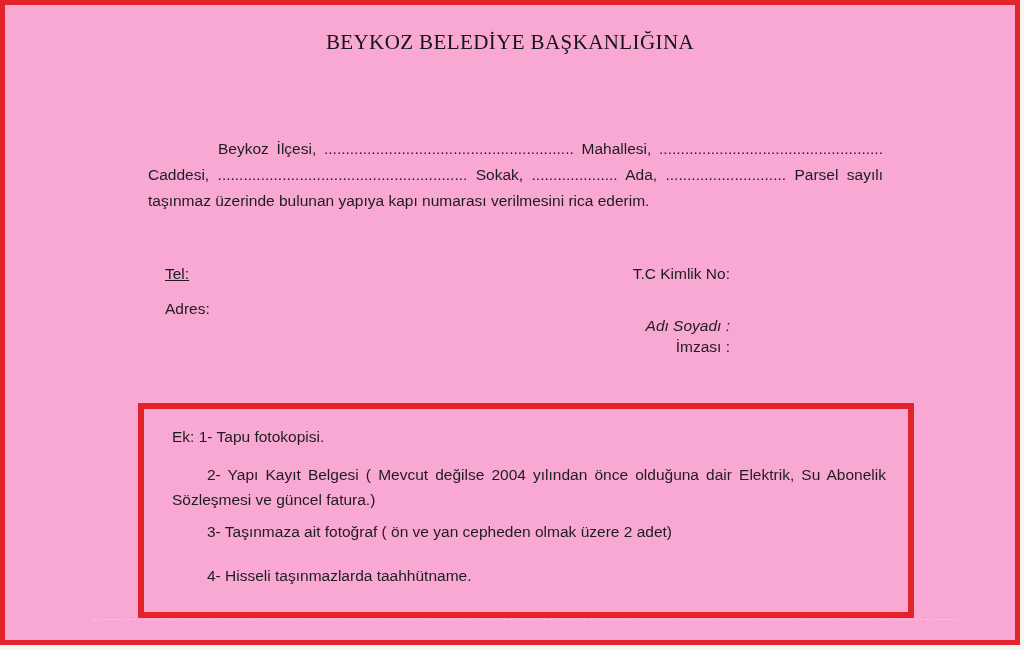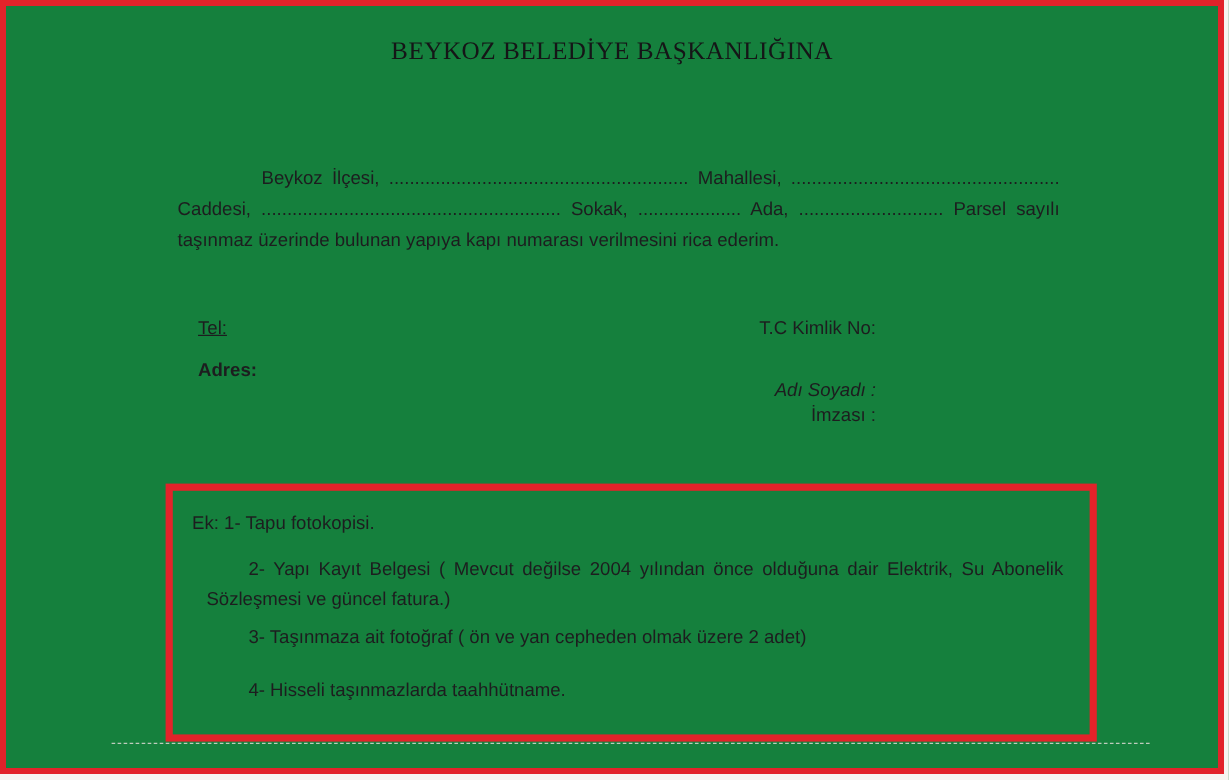--- a/index.html
+++ b/index.html
@@ -6,21 +6,21 @@
   html, body { width: 1024px; height: 650px; overflow: hidden; }
   body {
     background: #f7f5f1;
     font-family: "Liberation Sans", "DejaVu Sans", sans-serif;
     color: #1d1d1f;
     position: relative;
   }
   .canvas {
     position: absolute; left: 0; top: 0;
     width: 1020px; height: 645px;
-    background: #15803d;
+    background: #f9a8d4;
   }
   .outer-frame {
     position: absolute; left: 0; top: 0;
     width: 1020px; height: 645px;
     border: 5px solid var(--red, #e2232a);
     pointer-events: none;
   }
   .title {
     position: absolute; left: 0; top: 30px; width: 1020px;
     text-align: center;
@@ -30,34 +30,34 @@
   }
   .para {
     position: absolute; left: 148px; top: 102px; width: 735px;
     font-size: 15.5px; line-height: 26px;
   }
   .pline { white-space: nowrap; }
   .jline { text-align: justify; text-align-last: justify; }
   .pl-first { padding-left: 70px; margin-top: 34px; }
   .lbl { position: absolute; font-size: 15.5px; line-height: 20px; white-space: nowrap; }
   .lbl-tel   { left: 165px; top: 264px; text-decoration: underline; }
-  .lbl-adres { left: 165px; top: 299px; font-weight: bold; }
+  .lbl-adres { left: 165px; top: 299px; }
   .rightcol { position: absolute; left: 468px; top: 264px; width: 262px; }
   .rlbl { position: absolute; right: 0; font-size: 15.5px; line-height: 20px; white-space: nowrap; text-align: center; }
   .r1 { top: 0; }
   .r2 { top: 52px; font-style: italic; }
   .r3 { top: 73px; }
   .ek-box {
     position: absolute; left: 138px; top: 403px;
     width: 776px; height: 215px;
     border: 6px solid var(--red, #e2232a);
     background: transparent;
   }
   .ek { position: absolute; font-size: 15.5px; line-height: 20px; white-space: nowrap; }
-  .ek1 { left: 160px; top: 427px; }
+  .ek1 { left: 172px; top: 427px; }
   .ek2wrap { position: absolute; left: 172px; top: 462px; width: 714px; font-size: 15.5px; line-height: 25px; }
   .ek2l1 { padding-left: 35px; white-space: nowrap; }
   .ek2l2 { white-space: nowrap; }
   .ek3 { left: 207px; top: 522px; }
   .ek4 { left: 207px; top: 566px; }
   .hairline {
     position: absolute; left: 93px; top: 619px; width: 865px; height: 0;
     border-top: 1px dashed #dcd9d3; opacity: 0.85;
   }
 </style>

